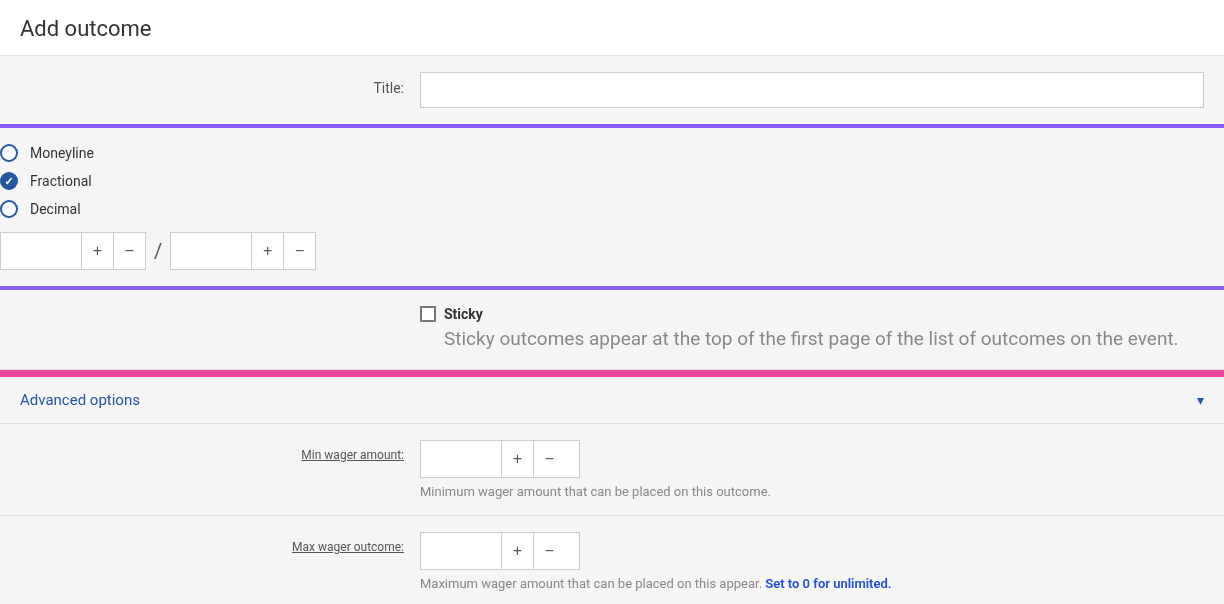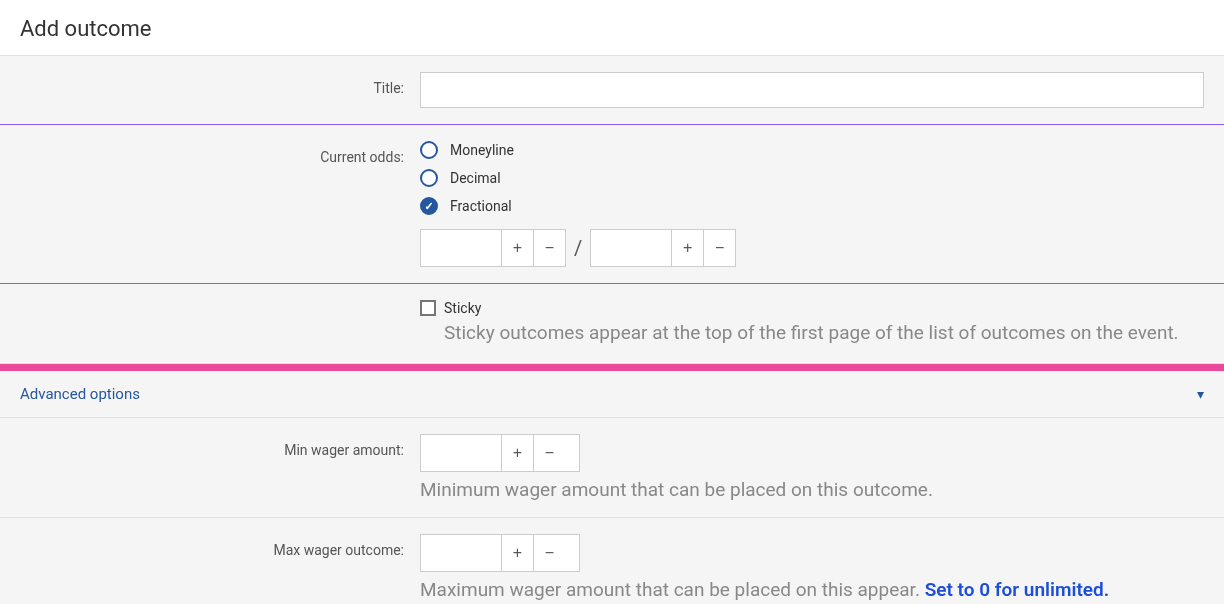--- a/index.html
+++ b/index.html
@@ -28,21 +28,21 @@
       background: #f5f5f5;
       border: 1px solid #e0e0e0;
       border-left: none;
       border-right: none;
     }
 
     .form-row {
       display: flex;
       align-items: flex-start;
       padding: 16px 0;
-      border-bottom: 1px solid #8b5cf6;
+      border-bottom: 4px solid #8b5cf6;
     }
 
     .form-row:last-child {
       border-bottom: none;
     }
 
     .form-label {
       width: 420px;
       min-width: 420px;
       text-align: right;
@@ -158,20 +158,21 @@
     .sticky-field {
       flex: 1;
       padding-right: 20px;
     }
 
     .checkbox-row {
       display: flex;
       align-items: center;
       gap: 8px;
       margin-bottom: 4px;
+      font-weight: bold;
     }
 
     .checkbox-box {
       width: 16px;
       height: 16px;
       border: 2px solid #777;
       background: #fff;
       display: flex;
       align-items: center;
       justify-content: center;
@@ -227,30 +228,31 @@
       border-bottom: 1px solid #e0e0e0;
     }
 
     .wager-label {
       width: 420px;
       min-width: 420px;
       text-align: right;
       padding-right: 16px;
       padding-top: 8px;
       color: #555;
-      font-size: 14px;
+      font-size: 12px;
+      text-decoration: underline;
     }
 
     .wager-field {
       flex: 1;
       padding-right: 20px;
     }
 
     .wager-description {
-      font-size: 19px;
+      font-size: 13px;
       color: #888;
       margin-top: 6px;
     }
 
     .wager-description strong {
       font-weight: 600;
       color: #1d4ed8;
     }
 
     .stepper-compact {
@@ -275,37 +277,36 @@
   <div class="form-section">
 
     <div class="form-row">
       <div class="form-label">Title:</div>
       <div class="form-field">
         <input type="text" class="title-input" placeholder="" style="">
       </div>
     </div>
 
     <div class="form-row">
-      <div class="form-label">Current odds:</div>
       <div class="form-field">
         <div class="radio-group">
 
           <label class="radio-option">
             <div class="radio-circle"></div>
             <span class="radio-label">Moneyline</span>
           </label>
 
           <label class="radio-option">
+            <div class="radio-circle checkmark"></div>
+            <span class="radio-label">Fractional</span>
+          </label>
+
+          <label class="radio-option">
             <div class="radio-circle"></div>
             <span class="radio-label">Decimal</span>
-          </label>
-
-          <label class="radio-option">
-            <div class="radio-circle checkmark"></div>
-            <span class="radio-label">Fractional</span>
           </label>
 
         </div>
 
         <div class="fraction-input-row">
           <div class="number-stepper">
             <input type="text" class="stepper-value" style="">
             <button class="stepper-btn">+</button>
             <button class="stepper-btn">−</button>
           </div>

